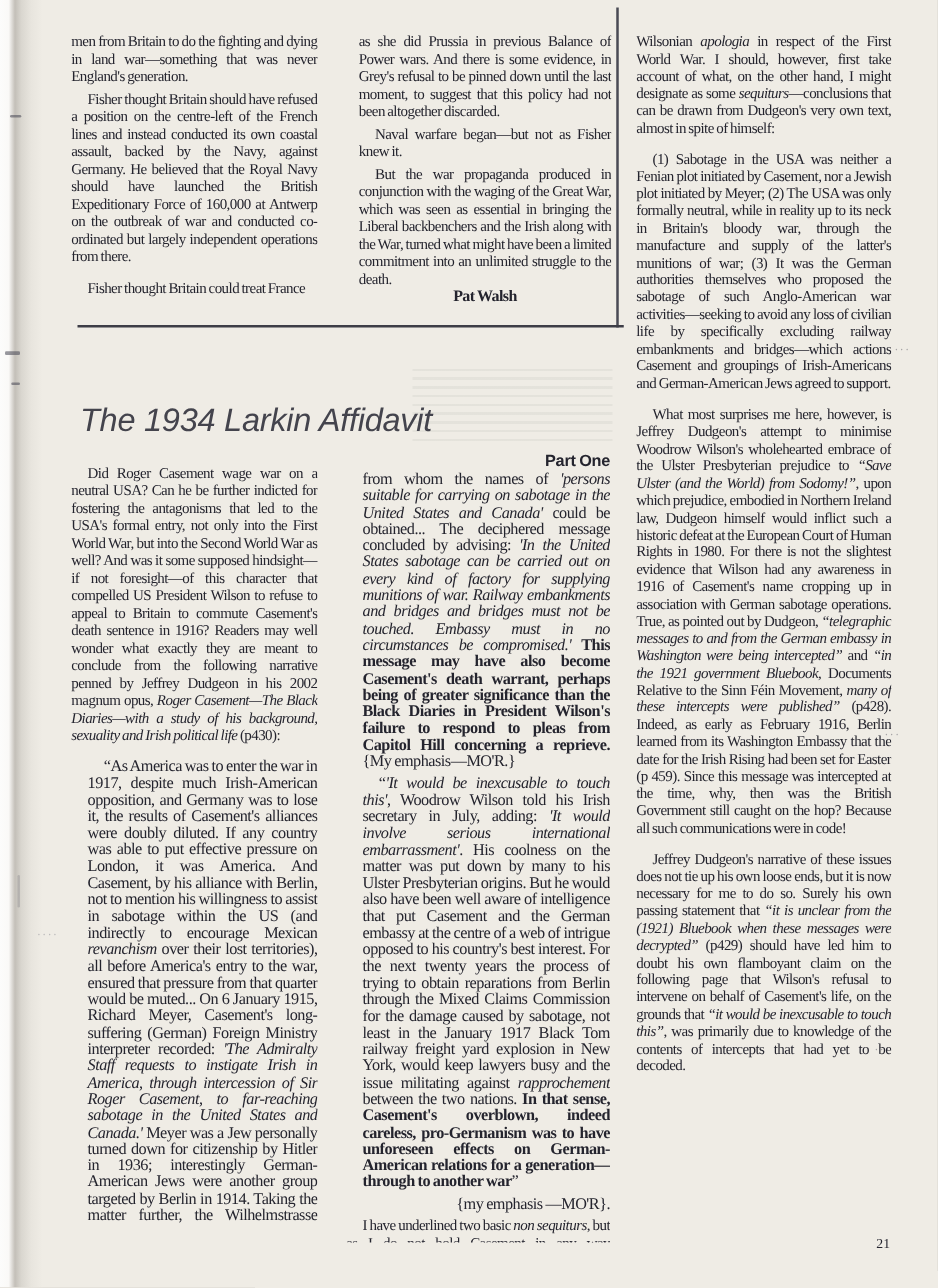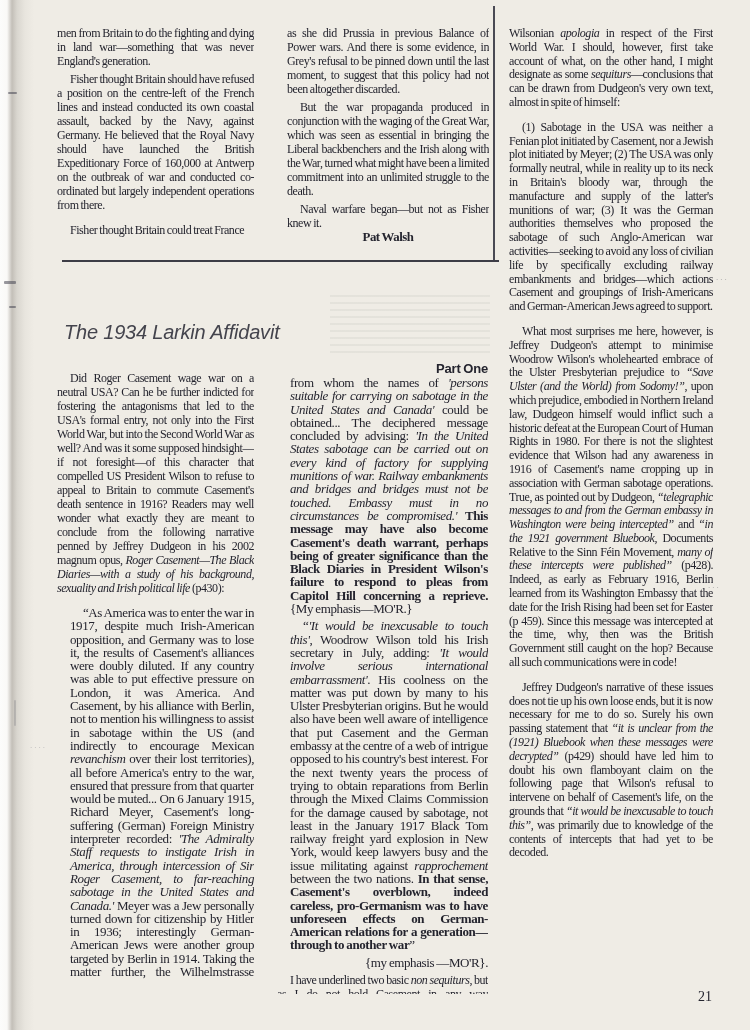--- a/index.html
+++ b/index.html
@@ -29,26 +29,26 @@
 
   .part-label{font-family:"Liberation Sans",sans-serif;font-weight:bold;font-size:13px;
     text-align:right;letter-spacing:-0.2px;margin:0 0 3px 0;}
   .byline{font-weight:bold;text-align:center;margin-top:6px;font-size:12.8px;}
 
   .title{position:absolute;left:64px;top:293px;margin:0;
     font-family:"Liberation Sans",sans-serif;font-weight:bold;font-size:20.5px;
     color:#1b1b21;letter-spacing:-0.2px;}
   .subtitle{position:absolute;left:64px;top:321px;margin:0;
     font-family:"Liberation Sans",sans-serif;font-style:italic;font-weight:normal;
-    font-size:20px;color:#44444d;letter-spacing:-0.2px;}
+    font-size:26px;color:#44444d;letter-spacing:-0.2px;}
 
   .vrule{position:absolute;left:493px;top:6px;width:2px;height:256px;background:#4a4a54;}
   .hrule{position:absolute;left:62px;top:260px;width:437px;height:2px;background:#3d3d46;}
   .pagenum{position:absolute;left:660px;top:989px;width:52px;text-align:right;
-    font-size:14px;color:#24242e;}
+    font-size:11px;color:#24242e;}
 </style>
 </head>
 <body>
 
 <div class="page">
 
   <div class="edge"></div>
   <div class="mark" style="left:8px;top:92px;width:9px;height:2px;"></div>
   <div class="mark" style="left:4px;top:281px;width:12px;height:3px;"></div>
   <div class="mark" style="left:9px;top:306px;width:7px;height:2px;"></div>
@@ -61,22 +61,22 @@
 
   <div class="col" style="left:57px;top:26px;width:197px;height:236px;">
       <p><span>men from Britain to do the fighting and dying in land war—something that was never England's generation.</span></p>
       <p class="ind"><span>Fisher thought Britain should have refused a position on the centre-left of the French lines and instead conducted its own coastal assault, backed by the Navy, against Germany. He believed that the Royal Navy should have launched the British Expeditionary Force of 160,000 at Antwerp on the outbreak of war and conducted co-ordinated but largely independent operations from there.</span></p>
       <p class="ind gap"><span>Fisher thought Britain could treat France</span></p>
     </div>
 
   <div class="col" style="left:287px;top:26px;width:202px;height:236px;">
     <div>
         <p><span>as she did Prussia in previous Balance of Power wars. And there is some evidence, in Grey's refusal to be pinned down until the last moment, to suggest that this policy had not been altogether discarded.</span></p>
+        <p class="ind"><span>Naval warfare began—but not as Fisher knew it.</span></p>
         <p class="ind"><span>But the war propaganda produced in conjunction with the waging of the Great War, which was seen as essential in bringing the Liberal backbenchers and the Irish along with the War, turned what might have been a limited commitment into an unlimited struggle to the death.</span></p>
-        <p class="ind"><span>Naval warfare began—but not as Fisher knew it.</span></p>
       </div>
     <p class="byline">Pat Walsh</p>
   </div>
 
   <div class="vrule"></div>
   <div class="hrule"></div>
 
   <h2 class="subtitle">The 1934 Larkin Affidavit</h2>
 
   <div class="col" style="left:57px;top:371px;width:197px;height:608px;">

